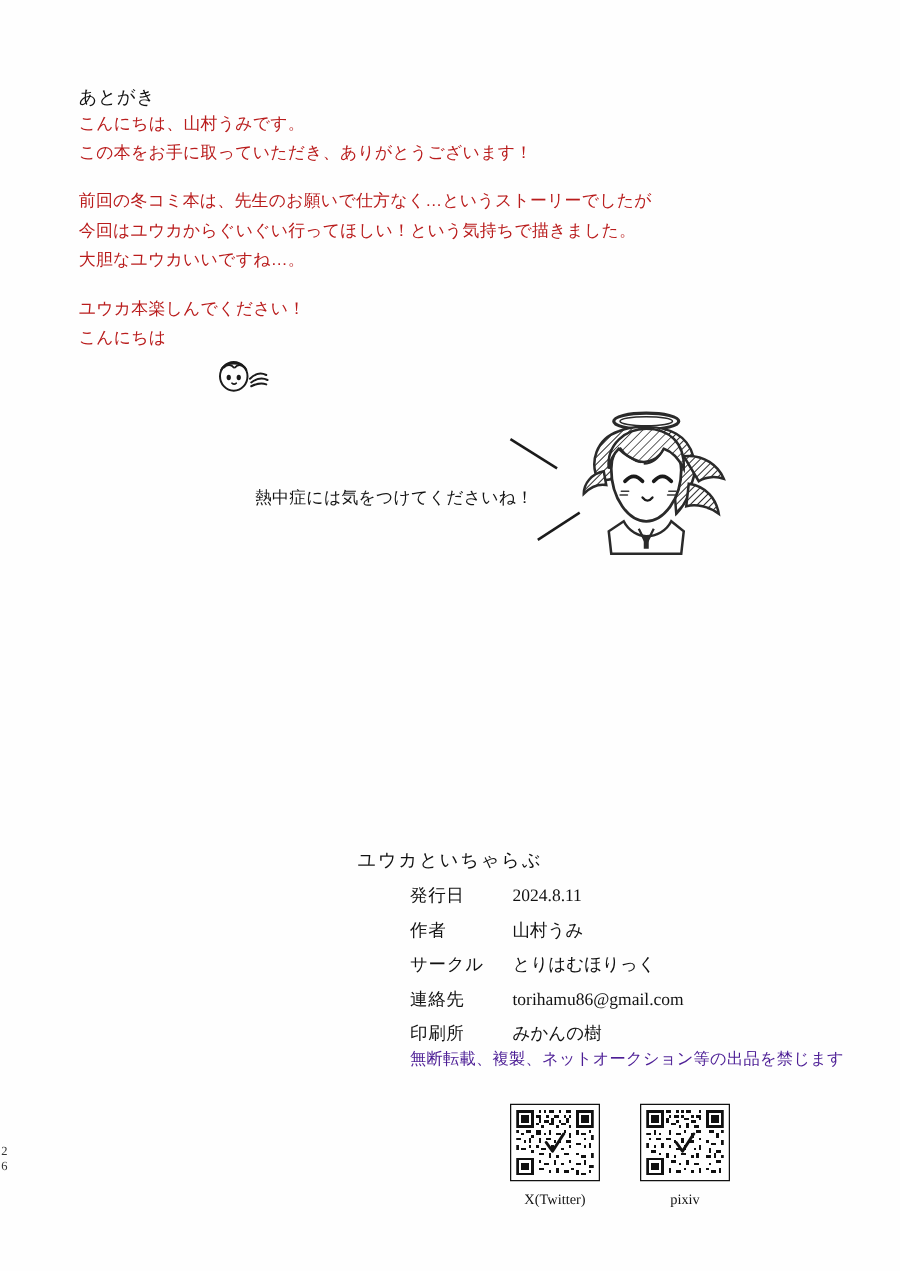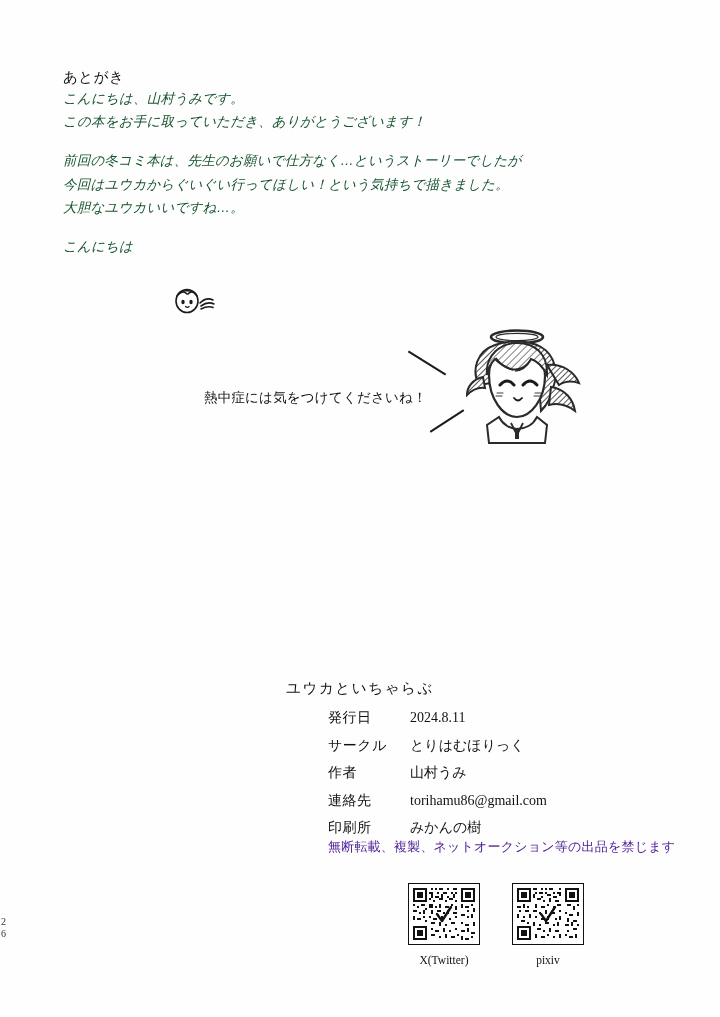--- a/index.html
+++ b/index.html
@@ -32,22 +32,21 @@
   .afterword .heading {
     font-size: 14.5px;
     letter-spacing: 0.5px;
     color: #111;
   }
   .afterword p {
     margin: 0 0 18px 0;
     font-size: 13.5px;
     line-height: 1.72;
     letter-spacing: 0.2px;
-    color: #14532d;
-    font-style: italic;
+    color: #b91c1c;
   }
   .afterword p.tight {
     margin-bottom: 16px;
   }
   .afterword .line {
     display: block;
   }
 
   
   .doodle-inline {
@@ -200,20 +199,21 @@
       <span class="line">この本をお手に取っていただき、ありがとうございます！</span>
     </p>
 
     <p class="tight">
       <span class="line">前回の冬コミ本は、先生のお願いで仕方なく…というストーリーでしたが</span>
       <span class="line">今回はユウカからぐいぐい行ってほしい！という気持ちで描きました。</span>
       <span class="line">大胆なユウカいいですね…。</span>
     </p>
 
     <p>
+      <span class="line">ユウカ本楽しんでください！</span>
       <span class="line">こんにちは</span>
     </p>
   </div>
 
   <div class="doodle-inline">
     <svg viewBox="0 0 46 30" width="46" height="30" aria-hidden="true">
       <g fill="none" stroke="#1b1b1b" stroke-width="1.6" stroke-linecap="round">
         <ellipse cx="17" cy="16" rx="11" ry="11.5"></ellipse>
         <path d="M7 11 C10 4, 24 4, 27 11" stroke-width="1.6"></path>
         <path d="M9 9 C12 6, 15 6.5, 17 9"></path>
@@ -288,26 +288,26 @@
   </div>
 
   <div class="colophon-title">ユウカといちゃらぶ</div>
 
   <div class="colophon">
     <div class="row">
       <div class="k">発行日</div>
       <div class="v">2024.8.11</div>
     </div>
     <div class="row">
+      <div class="k">作者</div>
+      <div class="v">山村うみ</div>
+    </div>
+    <div class="row">
       <div class="k">サークル</div>
       <div class="v">とりはむほりっく</div>
-    </div>
-    <div class="row">
-      <div class="k">作者</div>
-      <div class="v">山村うみ</div>
     </div>
     <div class="row">
       <div class="k">連絡先</div>
       <div class="v">torihamu86@gmail.com</div>
     </div>
     <div class="row">
       <div class="k">印刷所</div>
       <div class="v">みかんの樹</div>
     </div>
   </div>

